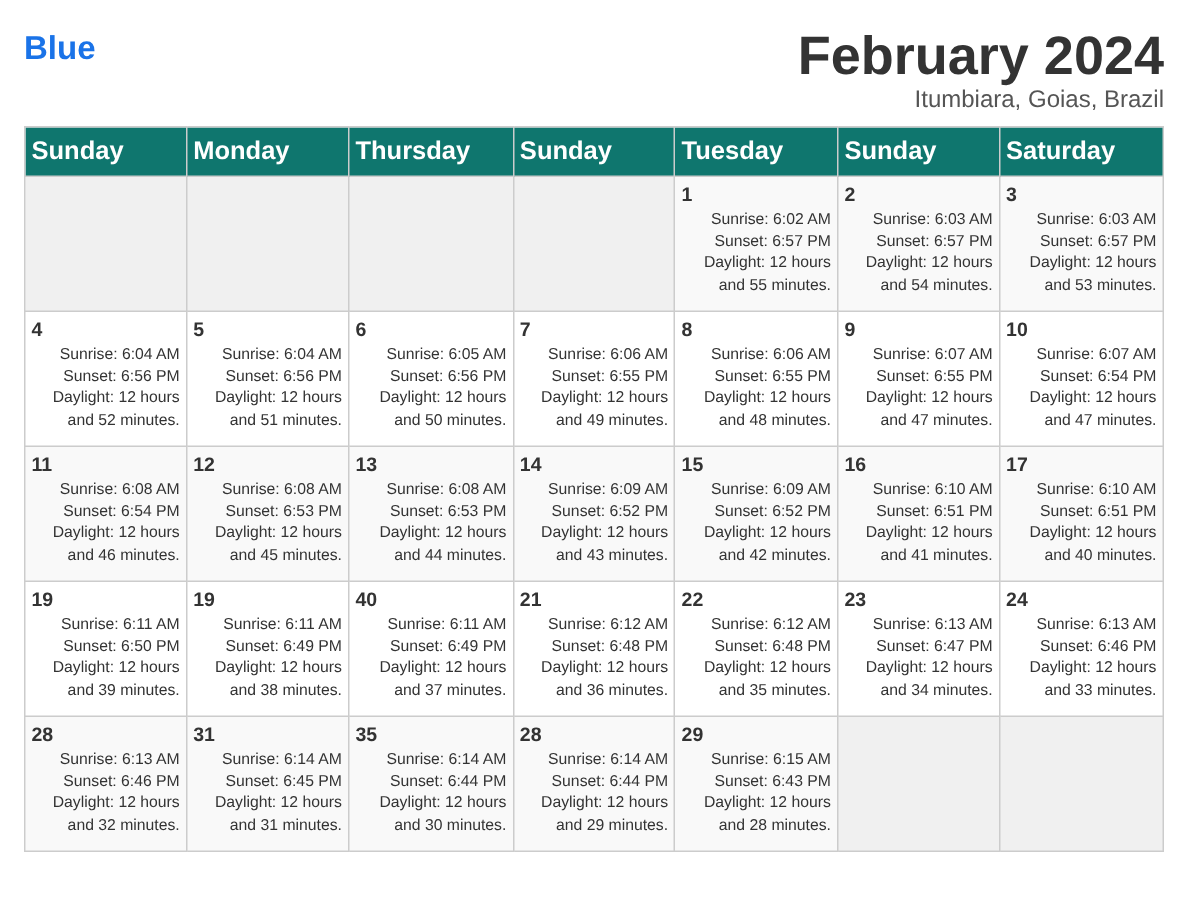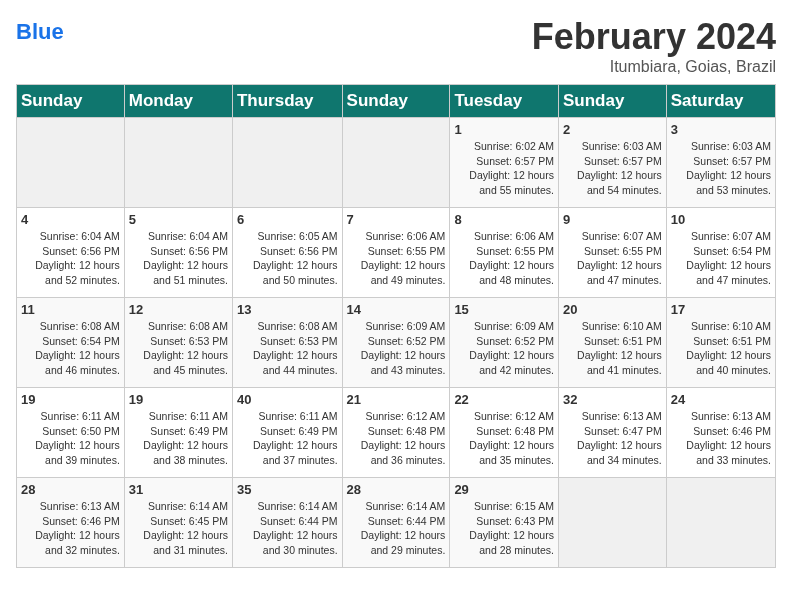--- a/index.html
+++ b/index.html
@@ -178,21 +178,21 @@
         </td>
         <td>
           <div class="day-num">14</div>
           <div class="cell-info">Sunrise: 6:09 AM<br>Sunset: 6:52 PM<br>Daylight: 12 hours and 43 minutes.</div>
         </td>
         <td>
           <div class="day-num">15</div>
           <div class="cell-info">Sunrise: 6:09 AM<br>Sunset: 6:52 PM<br>Daylight: 12 hours and 42 minutes.</div>
         </td>
         <td>
-          <div class="day-num">20</div>
+          <div class="day-num">16</div>
           <div class="cell-info">Sunrise: 6:10 AM<br>Sunset: 6:51 PM<br>Daylight: 12 hours and 41 minutes.</div>
         </td>
         <td>
           <div class="day-num">17</div>
           <div class="cell-info">Sunrise: 6:10 AM<br>Sunset: 6:51 PM<br>Daylight: 12 hours and 40 minutes.</div>
         </td>
       </tr>
       <tr>
         <td>
           <div class="day-num">19</div>
@@ -208,21 +208,21 @@
         </td>
         <td>
           <div class="day-num">21</div>
           <div class="cell-info">Sunrise: 6:12 AM<br>Sunset: 6:48 PM<br>Daylight: 12 hours and 36 minutes.</div>
         </td>
         <td>
           <div class="day-num">22</div>
           <div class="cell-info">Sunrise: 6:12 AM<br>Sunset: 6:48 PM<br>Daylight: 12 hours and 35 minutes.</div>
         </td>
         <td>
-          <div class="day-num">32</div>
+          <div class="day-num">23</div>
           <div class="cell-info">Sunrise: 6:13 AM<br>Sunset: 6:47 PM<br>Daylight: 12 hours and 34 minutes.</div>
         </td>
         <td>
           <div class="day-num">24</div>
           <div class="cell-info">Sunrise: 6:13 AM<br>Sunset: 6:46 PM<br>Daylight: 12 hours and 33 minutes.</div>
         </td>
       </tr>
       <tr>
         <td>
           <div class="day-num">28</div>

